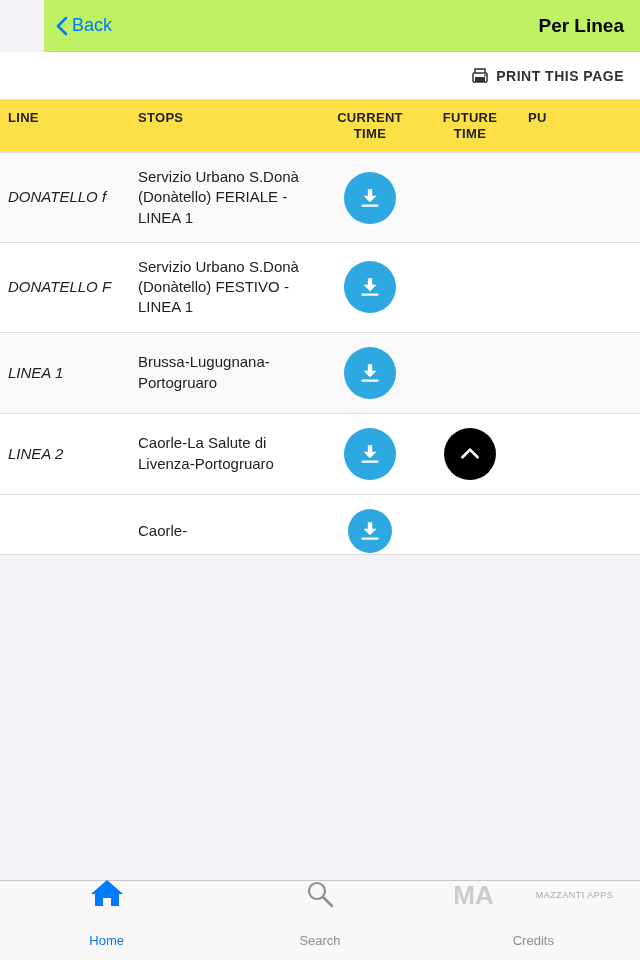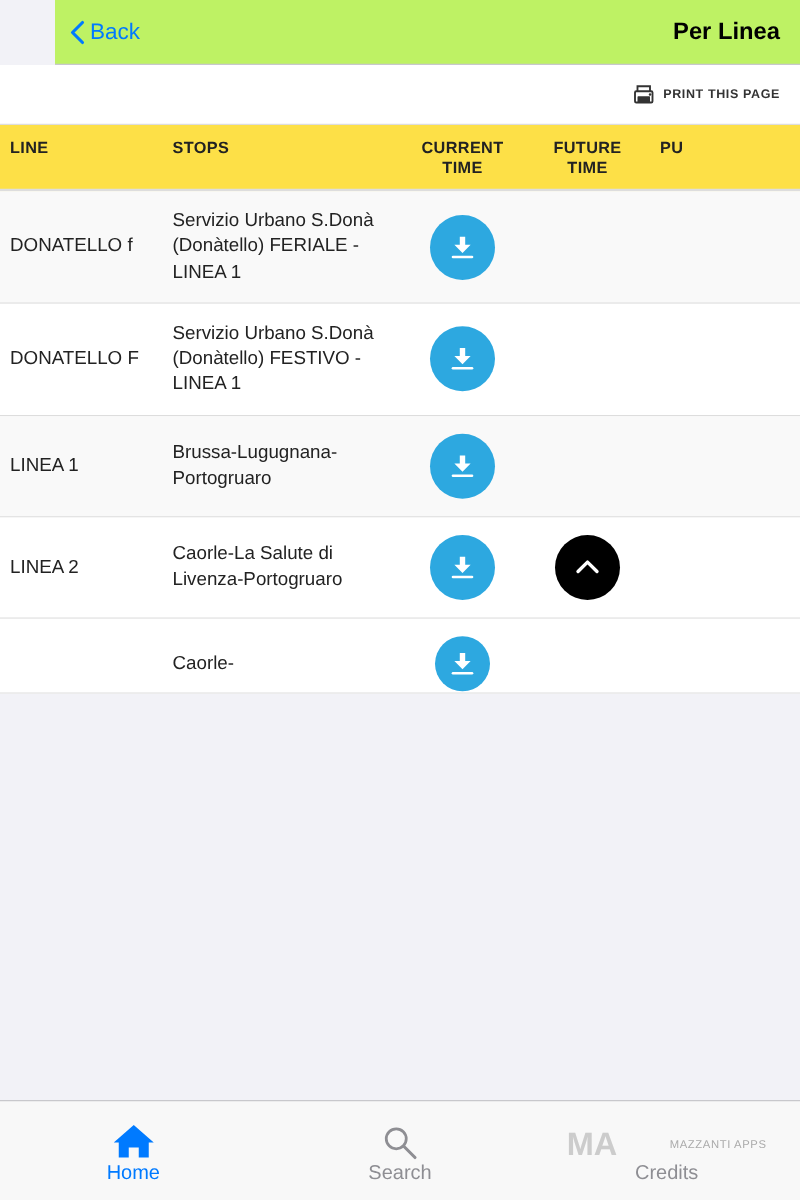--- a/index.html
+++ b/index.html
@@ -53,21 +53,21 @@
       letter-spacing: 0.3px;
     }
     .table-row {
       display: grid; grid-template-columns: 130px 190px 100px 100px 60px;
       border-bottom: 1px solid #ddd; align-items: center; background: #fff;
     }
     .table-row:nth-child(even) { background: #f9f9f9; }
     .td {
       padding: 14px 8px; font-size: 15px; color: #222; line-height: 1.35;
     }
-    .td-line { font-size: 15px; font-weight: 500; }
+    .td-line { font-size: 15px; font-weight: 500; font-style: italic; }
     .td-stops { font-size: 15px; }
 
     
     .dl-btn {
       width: 52px; height: 52px; border-radius: 50%;
       background: #2da8e0; display: flex; align-items: center; justify-content: center;
       cursor: pointer; margin: 0 auto;
     }
     .dl-btn svg { width: 26px; height: 26px; fill: #fff; }
 
@@ -82,21 +82,21 @@
     
     .tab-bar {
       position: fixed; bottom: 0; left: 0; width: 640px;
       background: #f8f8f8; border-top: 1px solid #c8c8cc;
       display: flex; height: 80px; align-items: flex-end; padding-bottom: 8px;
     }
     .tab-item {
       flex: 1; display: flex; flex-direction: column; align-items: center;
       justify-content: flex-end; gap: 2px; padding-bottom: 4px; cursor: pointer;
     }
-    .tab-label { font-size: 16px; color: #8e8e93; }
+    .tab-label { font-size: 13px; color: #8e8e93; margin-top: 23px; }
     .tab-label.active { color: #007aff; }
 
     
     .home-icon-svg { width: 36px; height: 30px; }
 
     
     .search-icon-svg { width: 28px; height: 28px; }
 
     
     .ma-credits { display: flex; flex-direction: row; align-items: center; gap: 0; }
@@ -129,21 +129,21 @@
   </div>
 
   <div class="print-bar">
     <div class="print-btn">
       <svg width="20" height="18" viewBox="0 0 20 18" fill="none">
         <rect x="3" y="6" width="14" height="9" rx="1" stroke="#333" stroke-width="1.5"></rect>
         <path d="M5 6V2h10v4" stroke="#333" stroke-width="1.5"></path>
         <rect x="5" y="10" width="10" height="5" fill="#333" rx="0.5"></rect>
         <circle cx="15" cy="8.5" r="1" fill="#333"></circle>
       </svg>
-      <span style="font-size:10px;font-weight:800;color:#333;letter-spacing:0.5px;">PRINT THIS PAGE</span>
+      <span style="font-size:14px;font-weight:800;color:#333;letter-spacing:0.5px;">PRINT THIS PAGE</span>
     </div>
   </div>
 
   <div class="table-container">
 
     <div class="table-header">
       <div class="th">LINE</div>
       <div class="th">STOPS</div>
       <div class="th" style="text-align:center;">CURRENT<br>TIME</div>
       <div class="th" style="text-align:center;">FUTURE<br>TIME</div>

